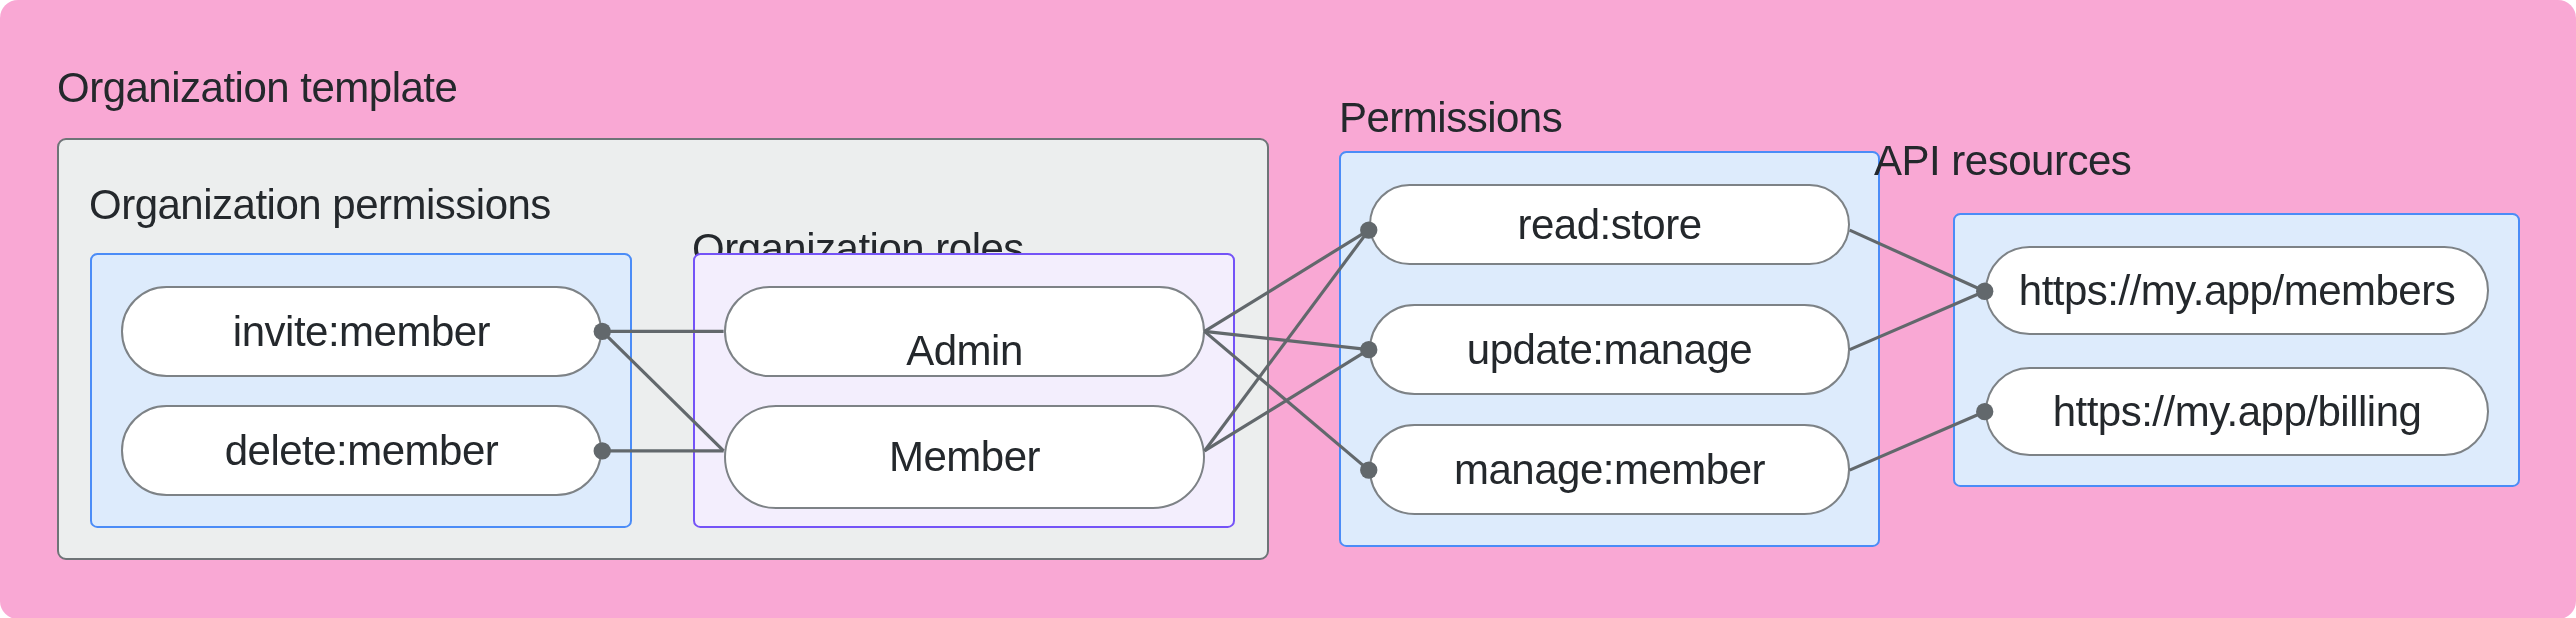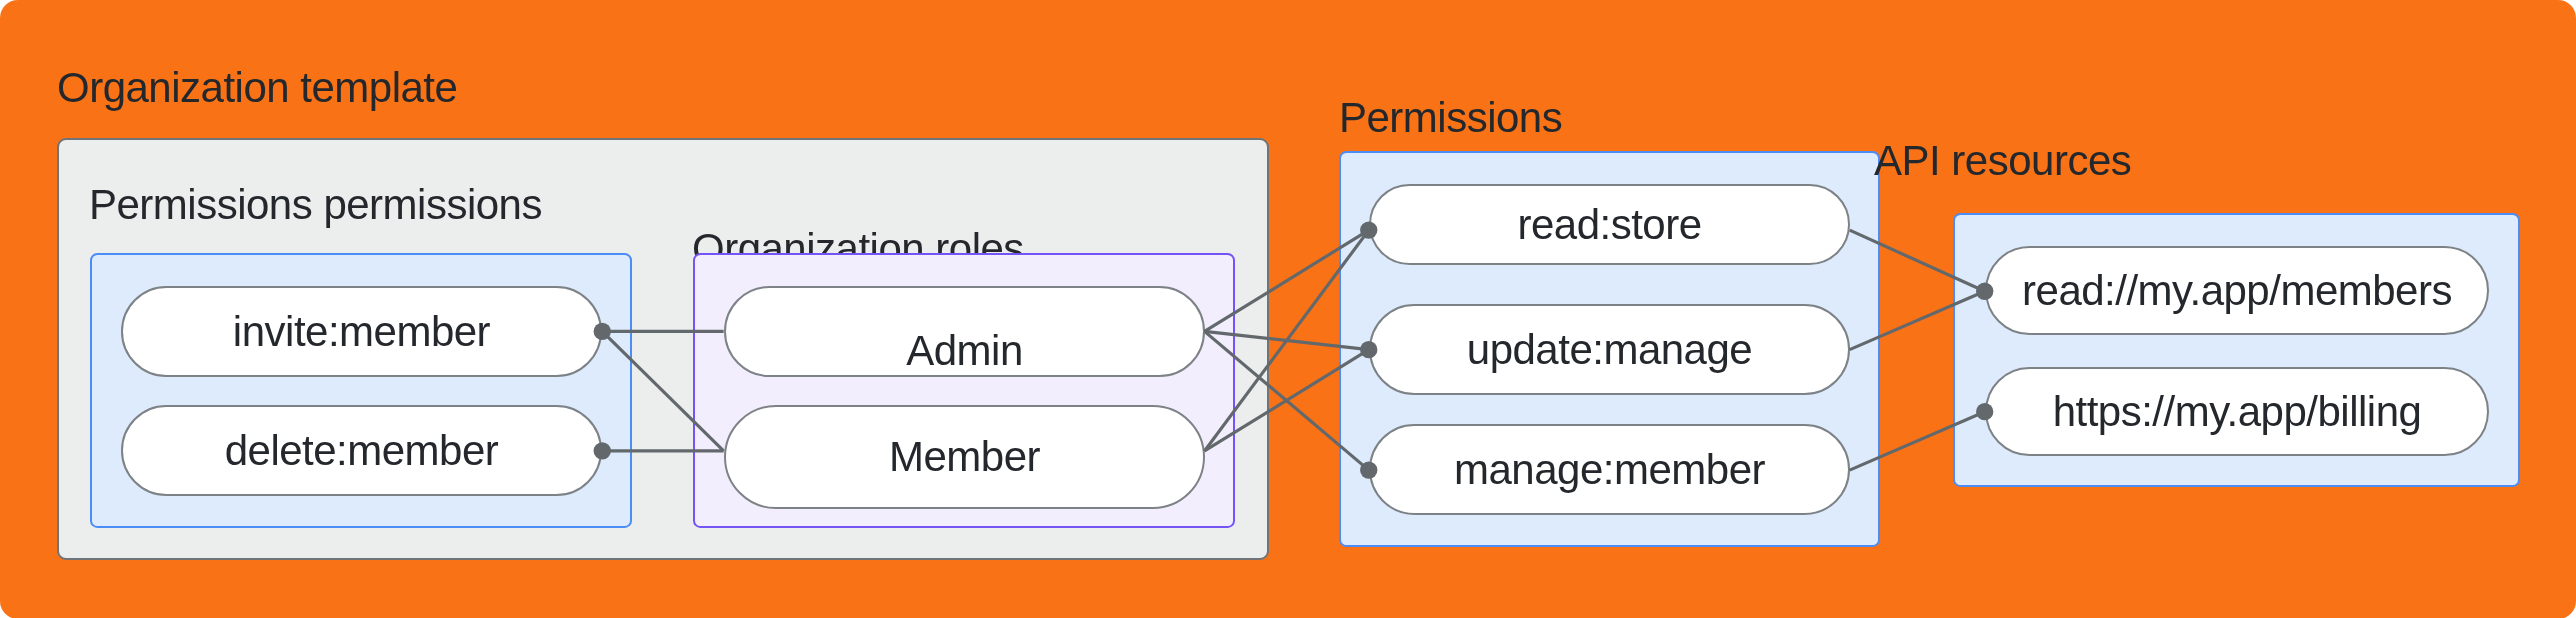--- a/index.html
+++ b/index.html
@@ -1,18 +1,18 @@
 <!DOCTYPE html>
 <html style="font-size:14.6px"><head>
 <meta charset="utf-8">
 <style>
   html,body{margin:0;padding:0;background:#ffffff;}
   body{width:2576px;height:619px;position:relative;overflow:hidden;
        font-family:"Liberation Sans","DejaVu Sans",sans-serif;color:#24282c;}
-  .card{position:absolute;inset:0;background:#f97316;border-radius:18px;}
+  .card{position:absolute;inset:0;background:#f9a8d4;border-radius:18px;}
   .section-title{position:absolute;font-size:42px;letter-spacing:-0.5px;color:#24282c;white-space:nowrap;line-height:1.15;}
   .box{position:absolute;box-sizing:border-box;}
   .template-box{left:57px;top:138px;width:1212px;height:422px;background:#eceeee;border:2.7px solid #6e7477;border-radius:9px;}
   .blue-box{background:#ddebfc;border:2.7px solid #4b8cf7;border-radius:7.3px;}
   .purple-box{background:#f3eefd;border:2.7px solid #7453f7;border-radius:7.3px;}
   .box-perms{left:90px;top:253px;width:542px;height:275px;}
   .box-roles{left:693px;top:253px;width:542px;height:275px;}
   .box-permissions{left:1339px;top:151px;width:541px;height:396px;}
   .box-api{left:1953px;top:213px;width:567px;height:274px;}
   .pill{position:absolute;box-sizing:border-box;background:#ffffff;border:2.7px solid #7d8286;border-radius:912px;
@@ -23,21 +23,21 @@
 </style>
 </head>
 <body>
 
 <div class="card">
 
   <div class="section-title" style="left:57px;top:64px;">Organization template</div>
 
   <div class="box template-box"></div>
 
-  <div class="section-title" style="left:89px;top:181px;">Permissions permissions</div>
+  <div class="section-title" style="left:89px;top:181px;">Organization permissions</div>
 
   <div class="box blue-box box-perms"></div>
 
   <div class="pill" style="left:121px;top:286px;width:481px;height:91px;">
     <span>invite:member</span>
   </div>
   <div class="pill" style="left:121px;top:405px;width:481px;height:91px;">
     <span>delete:member</span>
   </div>
 
@@ -64,21 +64,21 @@
   </div>
   <div class="pill" style="left:1369px;top:424px;width:481px;height:91px;">
     <span>manage:member</span>
   </div>
 
   <div class="section-title" style="left:1874px;top:137px;">API resources</div>
 
   <div class="box blue-box box-api"></div>
 
   <div class="pill" style="left:1985px;top:246px;width:504px;height:89px;">
-    <span>read://my.app/members</span>
+    <span>https://my.app/members</span>
   </div>
   <div class="pill" style="left:1985px;top:367px;width:504px;height:89px;">
     <span>https://my.app/billing</span>
   </div>
 
   <svg id="connections-svg" width="2576" height="619" viewBox="0 0 2823 678">
       <line x1="660" y1="363" x2="793" y2="363"></line>
       <line x1="660" y1="363" x2="793" y2="494"></line>
       <line x1="660" y1="494" x2="793" y2="494"></line>
       <line x1="1320" y1="363" x2="1500" y2="252"></line>

